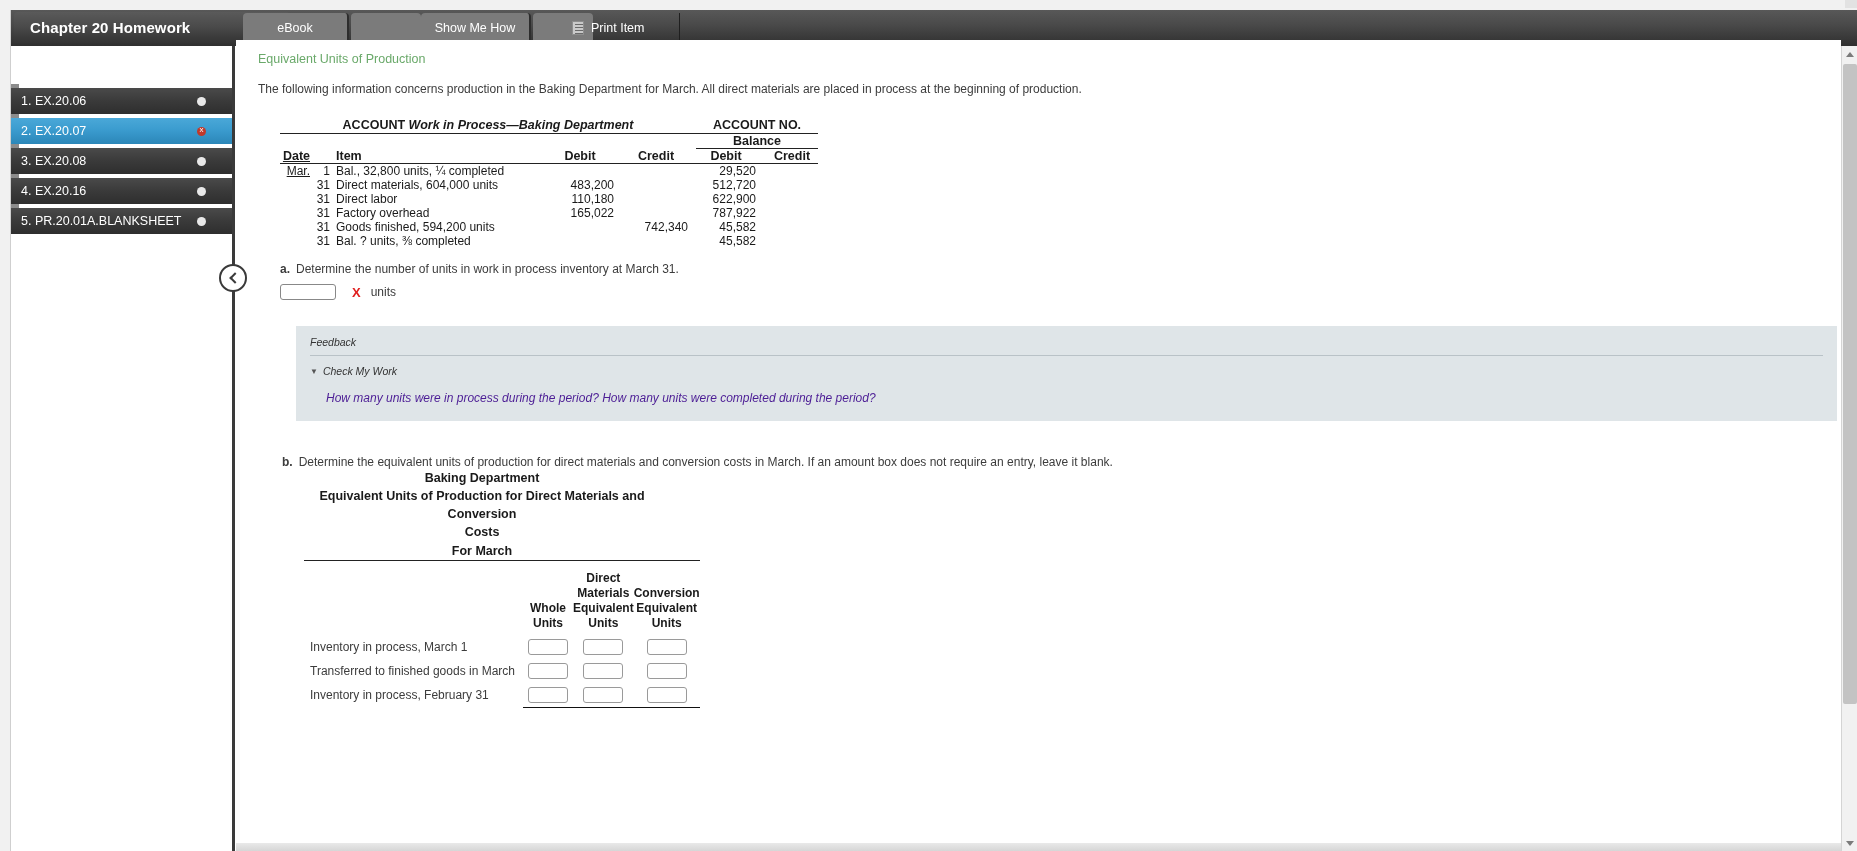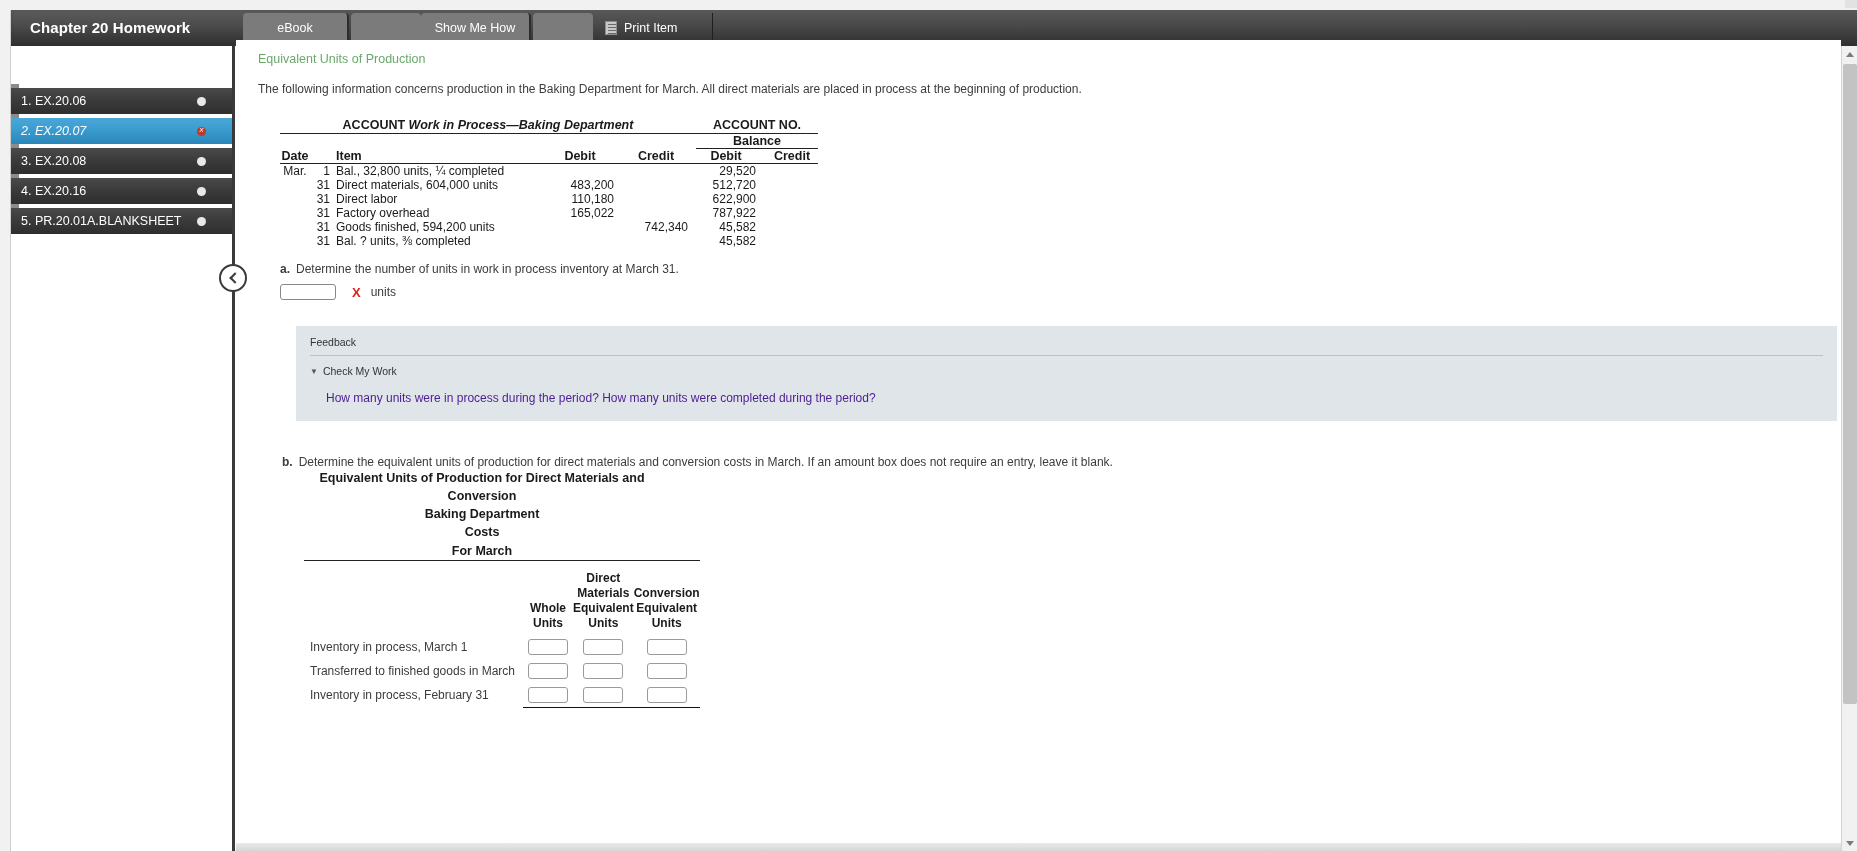--- a/index.html
+++ b/index.html
@@ -64,21 +64,21 @@
     font-size: 12.5px;
     cursor: pointer;
     border-right: 2px solid #2d2d2d;
   }
   .tbar.plain { background: #7b7b7b; }
   .tbar-ebook  { left: 243px;  width: 106px; }
   .tbar-blank1 { left: 351px;  width: 70px;  border-right: none; }
   .tbar-smh    { left: 421px;  width: 110px; }
   .tbar-blank2 { left: 533px;  width: 60px;  border-right: none; }
   .tbar-print  {
-    left: 595px; width: 118px;
+    left: 562px; width: 118px;
     background: transparent;
     border-right: 1px solid #1f1f1f;
     justify-content: flex-start; padding-left: 10px;
     gap: 7px;
     border-radius: 0;
   }
   .print-glyph {
     width: 12px; height: 14px;
     background: #c9c9c9;
     border: 1px solid #8d8d8d;
@@ -103,21 +103,20 @@
   .nav-item {
     position: relative;
     height: 26px;
     margin: 0 0 4px 0;
     background: linear-gradient(to bottom, #4a4a4a 0%, #3a3a3a 50%, #2e2e2e 100%);
     display: flex; align-items: center;
     cursor: pointer;
   }
   .nav-item.selected {
     background: linear-gradient(to bottom, #4aa8d8 0%, #3b9ccf 45%, #2b86b8 100%);
-    font-style: italic;
   }
   .nav-item::before {
     content:"";
     position: absolute; left: 0; top: -4px;
     width: 8px; height: 4px;
     background: #8c8c8c;
   }
   .nav-label {
     color: #ffffff;
     font-size: 12.5px;
@@ -202,21 +201,21 @@
   .bal-label-row td { text-align: center; font-weight: bold; font-size: 12.5px; padding: 3px 0 1px 0; }
   .bal-underline { border-bottom: 1.2px solid #222; }
   .col-head-row td {
     font-weight: bold; font-size: 12.5px;
     padding: 2px 0 5px 0;
     vertical-align: bottom;
     white-space: nowrap;
   }
   .rule-mid td { border-bottom: 1.3px solid #222; height: 1px; padding: 0; }
   .data-row td { padding: 5px 0 5px 0; font-size: 12px; white-space: nowrap; }
-  .c-date  { width: 34px; text-align: center;  padding-right: 4px !important; }
+  .c-date  { width: 34px; text-align: right;  padding-right: 4px !important; text-decoration: underline; }
   .c-day   { width: 22px; text-align: right; padding-right: 6px !important; }
   .c-item  { width: 210px; text-align: left; padding-right: 34px !important; }
   .c-debit { width: 78px;  text-align: right; padding-right: 10px !important; }
   .c-credit{ width: 72px;  text-align: right; padding-right: 8px !important; }
   .c-bdebit{ width: 70px;  text-align: right; padding-right: 10px !important; }
   .c-bcredit{width: 52px;  text-align: right; }
   .th-center { text-align: center !important; }
 
   
   .qa-block { margin: 14px 0 0 22px; }
@@ -238,20 +237,21 @@
     margin: 0 10px 0 16px;
   }
   .units-lbl { font-size: 12px; color: #3c3c3c; }
 
   
   .feedback {
     margin: 26px 0 0 38px;
     width: 1541px;
     background: #dfe5e8;
     padding: 10px 14px 16px 14px;
+    font-style: italic;
   }
   .fb-title { font-size: 10.5px; color: #333; padding-bottom: 7px; }
   .fb-rule { border-top: 1px solid #b9c2c7; margin-bottom: 9px; }
   .fb-check { font-size: 10.5px; color: #333; display: flex; align-items: center; gap: 5px; }
   .fb-caret { font-size: 8px; color: #555; }
   .fb-body { font-size: 12px; color: #4c1d95; margin: 14px 0 0 16px; }
 
   
   .qb-block { margin: 34px 0 0 24px; }
   .eup-title {
@@ -511,22 +511,22 @@
         </div>
         <div class="fb-body">How many units were in process during the period? How many units were completed during the period?</div>
       </div>
 
       <div class="qb-block">
         <div class="q-line">
           <span class="q-letter">b.</span><span>Determine the equivalent units of production for direct materials and conversion costs in March. If an amount box does not require an entry, leave it blank.</span>
         </div>
 
         <div class="eup-title">
+          <div>Baking Department</div>
           <div>Equivalent Units of Production for Direct Materials and Conversion</div>
-          <div>Baking Department</div>
           <div>Costs</div>
           <div>For March</div>
         </div>
 
         <table class="eup-table">
           <tbody>
             <tr class="eup-rule">
                 <td colspan="4"></td>
               </tr>
 

